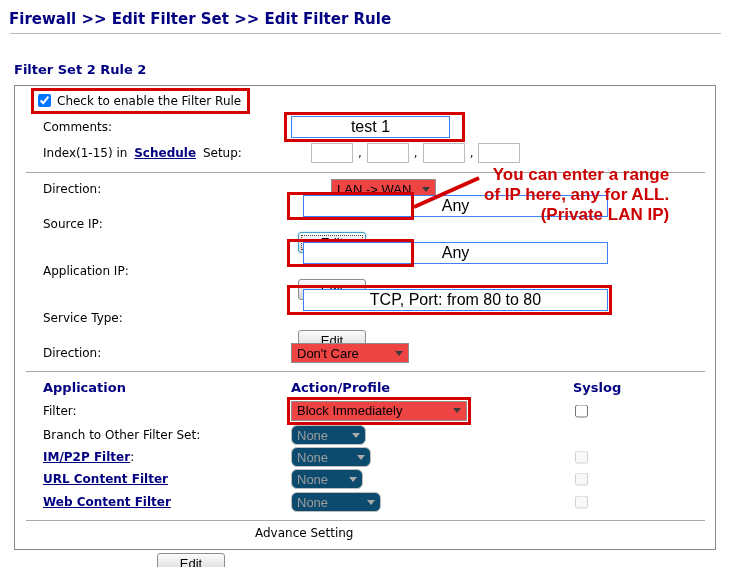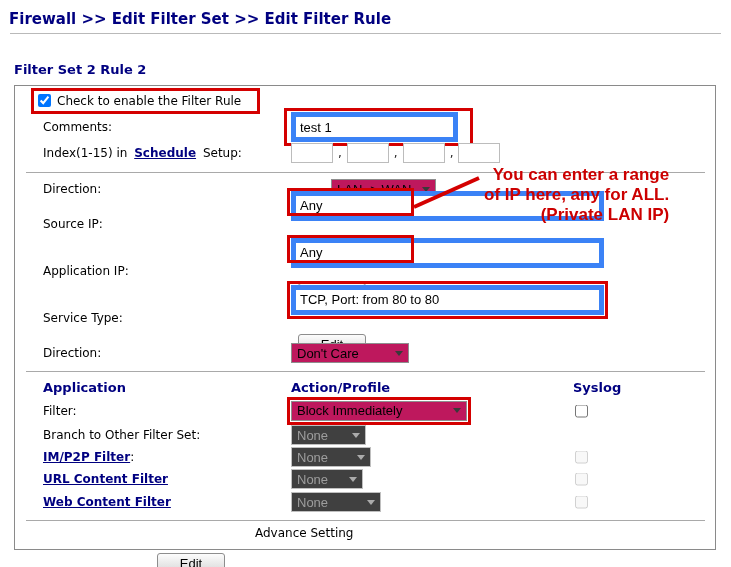--- a/index.html
+++ b/index.html
@@ -26,43 +26,43 @@
     border:1px solid #8a8a8a;box-sizing:border-box;padding-top:2px;
   }
   .row{display:flex;align-items:center;}
   .lbl{width:276px;padding-left:28px;box-sizing:border-box;flex:none;}
   .ctrl{position:relative;display:flex;align-items:center;width:426px;}
   .ctrl.stack{flex-direction:column;align-items:flex-start;gap:2px;}
   hr.divider{border:none;border-top:1px solid #a9a9a9;margin:6px 10px 5px 11px;}
 
   
   .winput{
-    height:18px;border:5px solid #3b82f6;background:#fff;
-    font-family:"Liberation Sans",sans-serif;font-size:13px;
-    padding:1px 4px;box-sizing:content-box;color:#000;
+    height:18px;border:1px solid #3b82f6;background:#fff;
+    font-family:"Liberation Sans",sans-serif;font-size:16px;
+    padding:1px 4px;box-sizing:content-box;color:#000;text-align:center;
   }
   .winput.cmt{width:149px;}
-  .winput.wide{width:295px;}
+  .winput.wide{width:295px;margin-left:12px;}
   .idx{
     width:34px;height:16px;border:1px solid #bcbcbc;background:#fff;
     font-family:"Liberation Sans",sans-serif;font-size:13px;padding:1px 3px;
   }
   .comma{margin:0 5px;color:#222;}
   .wsel{
-    height:20px;box-sizing:border-box;border:1px solid #8e8e8e;background:#be185d;
+    height:20px;box-sizing:border-box;border:1px solid #8e8e8e;background:#ef4444;
     display:inline-flex;align-items:center;padding:0 5px;cursor:default;
     font-family:"Liberation Sans",sans-serif;font-size:13px;
   }
   .wsel .txt{flex:1;white-space:nowrap;}
   .arrow{
     width:0;height:0;border-left:4px solid transparent;
     border-right:4px solid transparent;border-top:5px solid #3a3a3a;
     margin-left:10px;flex:none;
   }
-  .wsel.disabled{border-color:#bfbfbf;color:#9d9d9d;background:#404040;}
+  .wsel.disabled{border-color:#bfbfbf;color:#9d9d9d;background:#0c4a6e;border-radius:6px;}
   .wsel.disabled .arrow{border-top-color:#ababab;}
   .w-dir{width:105px;}
   .w-frag{width:118px;gap:24px;}
   .w-filter{width:176px;}
   .w-branch{width:75px;}
   .w-im{width:80px;}
   .w-url{width:72px;}
   .w-web{width:90px;}
 
   .wbtn{
@@ -81,39 +81,39 @@
   .sys-chk{position:absolute;left:284px;top:50%;transform:translateY(-50%);}
 
   .link{color:#000080;font-weight:bold;text-decoration:underline;cursor:pointer;}
   .hdr{color:#000080;font-weight:bold;font-size:13px;}
 
   
   .redwrap{
     display:inline-flex;align-items:center;
     border:3px solid #d40000;
   }
-  .redwrap.enable{margin-left:-6px;padding:3px 16px 3px 4px;margin-top:-2px;align-items:center;}
+  .redwrap.enable{margin-left:-6px;padding:3px 6px 3px 4px;margin-top:-2px;align-items:center;}
   .redwrap.cmt-wrap{margin-left:-7px;padding:1px 12px 1px 4px;}
   .redwrap.svc-wrap{margin-left:-4px;padding:1px;}
   .redwrap.filter-wrap{margin-left:-4px;padding:1px;}
   .red-overlay{
     position:absolute;left:-4px;top:-3px;width:127px;height:28px;
     border:3px solid #d40000;box-sizing:border-box;pointer-events:none;
   }
   .annotation{
     position:absolute;left:469px;top:79px;z-index:5;pointer-events:none;
     color:#cc0000;font-weight:bold;font-size:17px;line-height:20px;
     font-family:"Liberation Sans",sans-serif;white-space:nowrap;text-align:right;
   }
   .ann-svg{position:absolute;left:0;top:0;z-index:4;pointer-events:none;}
 
   
   .rh-enable{height:27px;}
   .rh-comments{height:24px;}
-  .rh-index{height:27px;}
+  .rh-index{height:27px;gap:20px;}
   .rh-direction{height:22px;gap:40px;}
   .rh-io{height:47px;}
   .rh-frag{height:24px;}
   .rh-headers{height:20px;}
   .rh-filter{height:27px;}
   .rh-none{height:22px;}
   .rh-web{height:24px;}
   .rh-adv{height:26px;flex-direction:column;}
 </style>
 </head>

